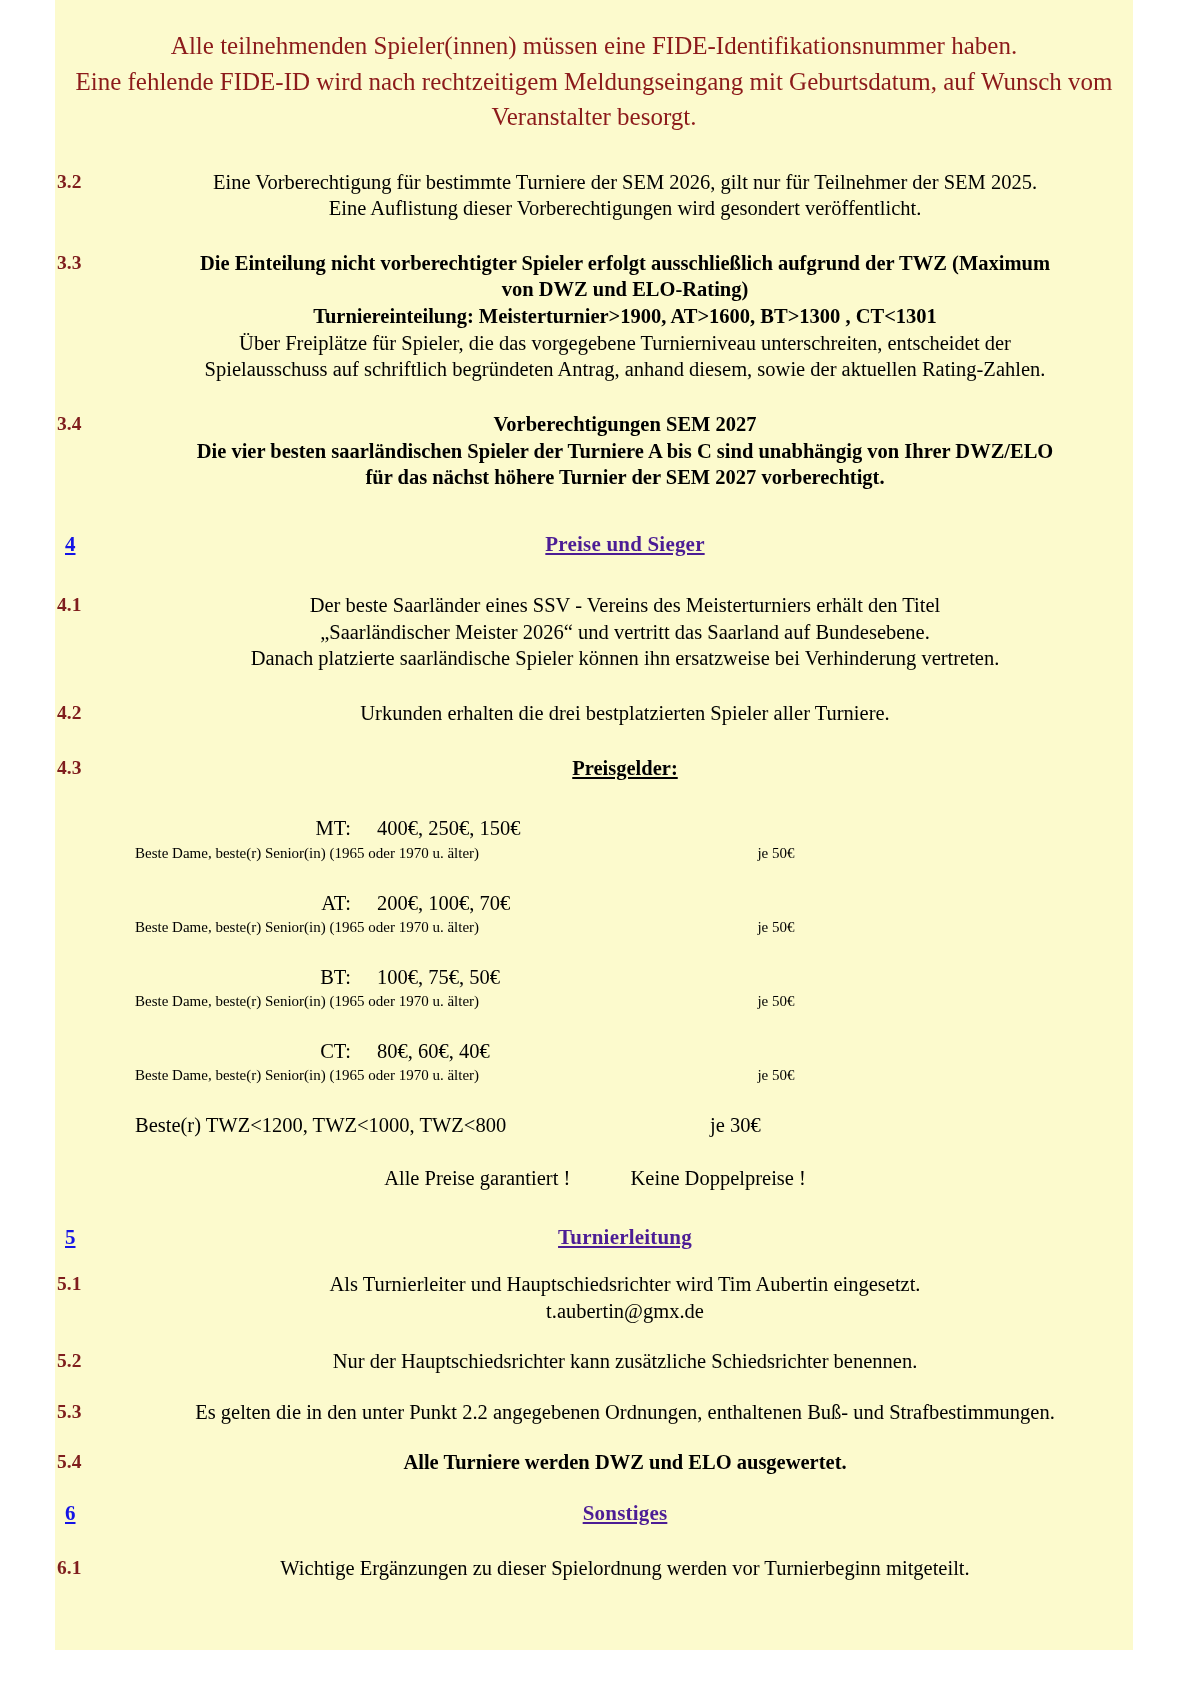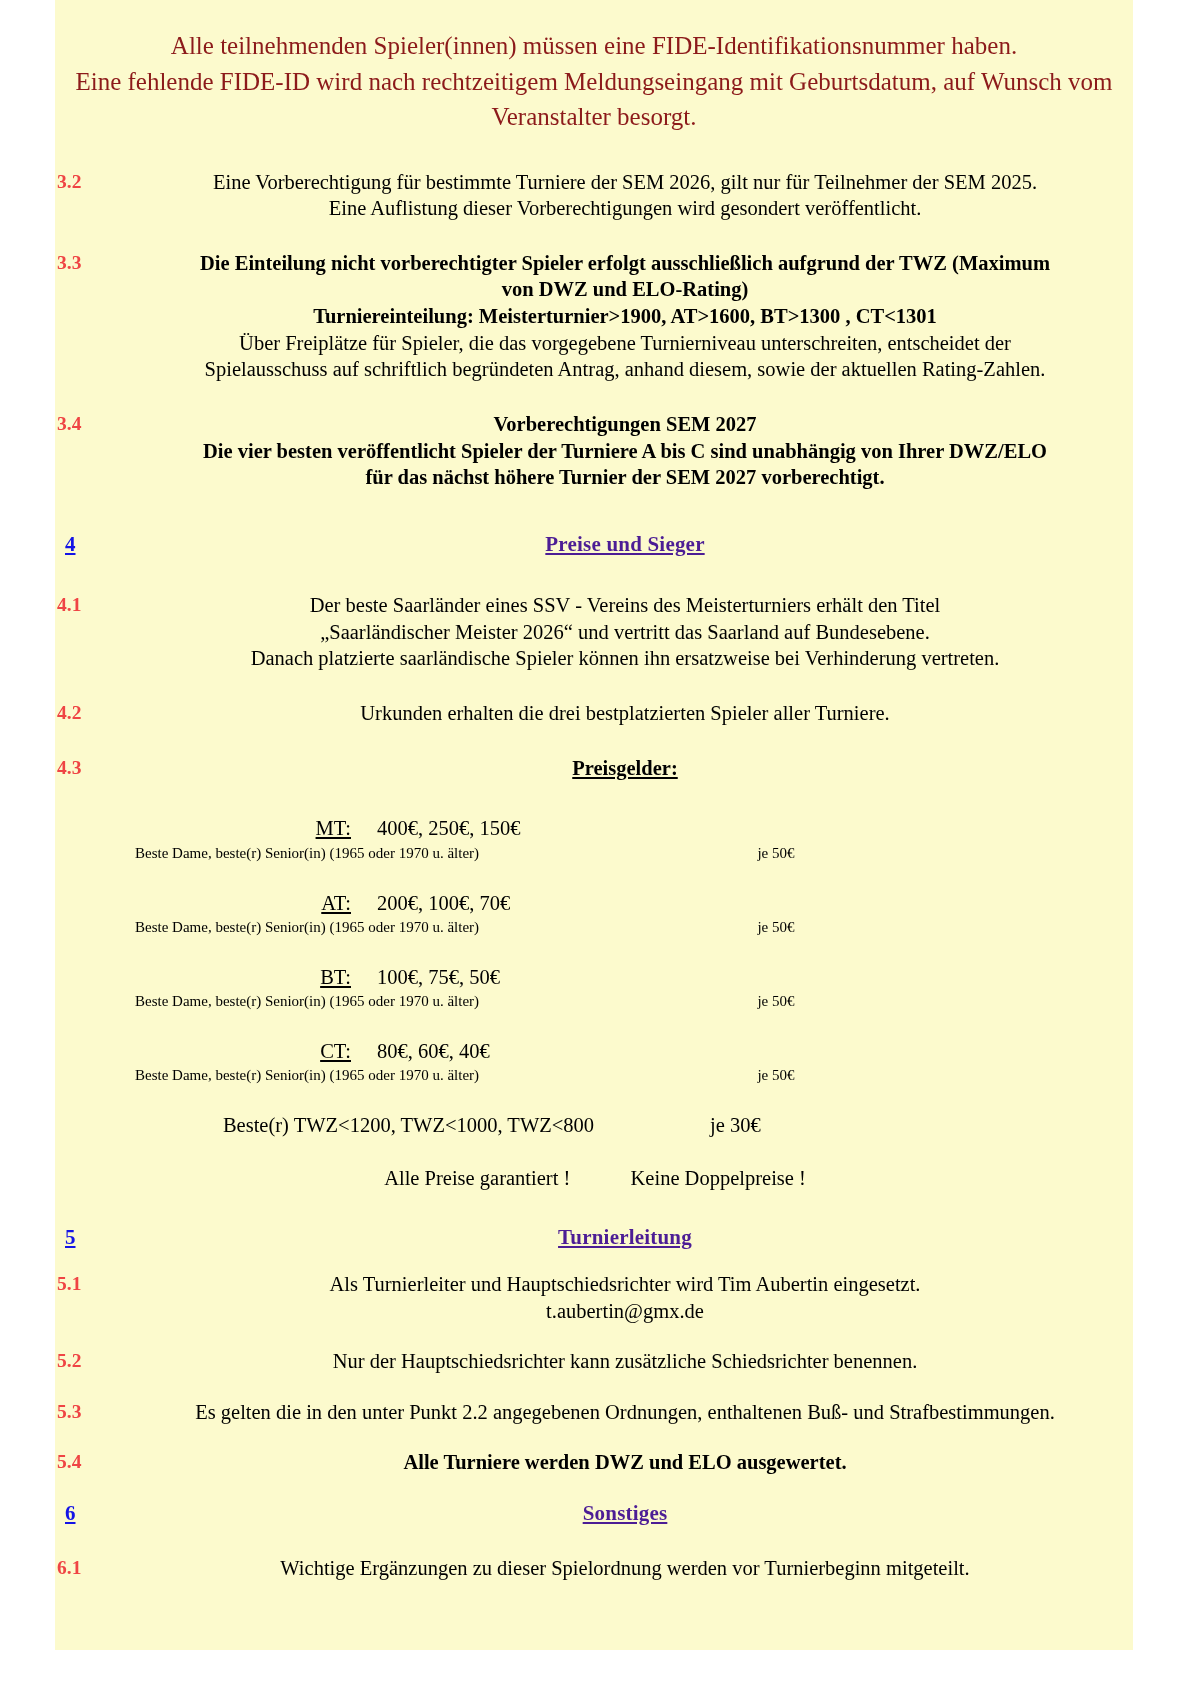--- a/index.html
+++ b/index.html
@@ -25,21 +25,21 @@
   
   .row {
     position: relative;
     display: flex;
     align-items: flex-start;
   }
   .num {
     flex: 0 0 62px;
     font-size: 19.5px;
     font-weight: bold;
-    color: #ef4444;
+    color: #7f1d1d;
     line-height: 1.30;
     padding-left: 2px;
     box-sizing: border-box;
   }
   .num.blue {
     color: #1414e6;
     text-decoration: underline;
     font-size: 21px;
     padding-left: 10px;
   }
@@ -85,21 +85,20 @@
     display: flex;
     justify-content: flex-start;
     font-size: 20.5px;
     line-height: 1.30;
   }
   .prize-tag {
     width: 260px;
     text-align: right;
     padding-right: 26px;
     box-sizing: border-box;
-    text-decoration: underline;
   }
   .prize-vals {
     width: 300px;
     text-align: left;
   }
   .prize-line2 {
     display: flex;
     font-size: 15px;
     line-height: 1.30;
     margin-top: 2px;
@@ -116,21 +115,21 @@
     padding-left: 28px;
     box-sizing: border-box;
   }
   .twz-line {
     display: flex;
     font-size: 20.5px;
     line-height: 1.30;
   }
   .twz-text {
     width: 565px;
-    text-align: center;
+    text-align: left;
     padding-left: 18px;
     box-sizing: border-box;
   }
   .twz-each {
     width: 160px;
     text-align: left;
     padding-left: 28px;
     box-sizing: border-box;
   }
   .guarantee {
@@ -180,21 +179,21 @@
       <div>Spielausschuss auf schriftlich begründeten Antrag, anhand diesem, sowie der aktuellen Rating-Zahlen.</div>
     </div>
   </div>
 
   <div class="sp-28"></div>
 
   <div class="row">
     <div class="num">3.4</div>
     <div class="body center">
       <div class="bold">Vorberechtigungen SEM 2027</div>
-      <div class="bold">Die vier besten veröffentlicht Spieler der Turniere A bis C sind unabhängig von Ihrer DWZ/ELO</div>
+      <div class="bold">Die vier besten saarländischen Spieler der Turniere A bis C sind unabhängig von Ihrer DWZ/ELO</div>
       <div class="bold">für das nächst höhere Turnier der SEM 2027 vorberechtigt.</div>
     </div>
   </div>
 
   <div class="sp-40"></div>
 
   <div class="row">
     <div class="num blue">4</div>
     <div class="body">
       <div class="heading">Preise und Sieger</div>

